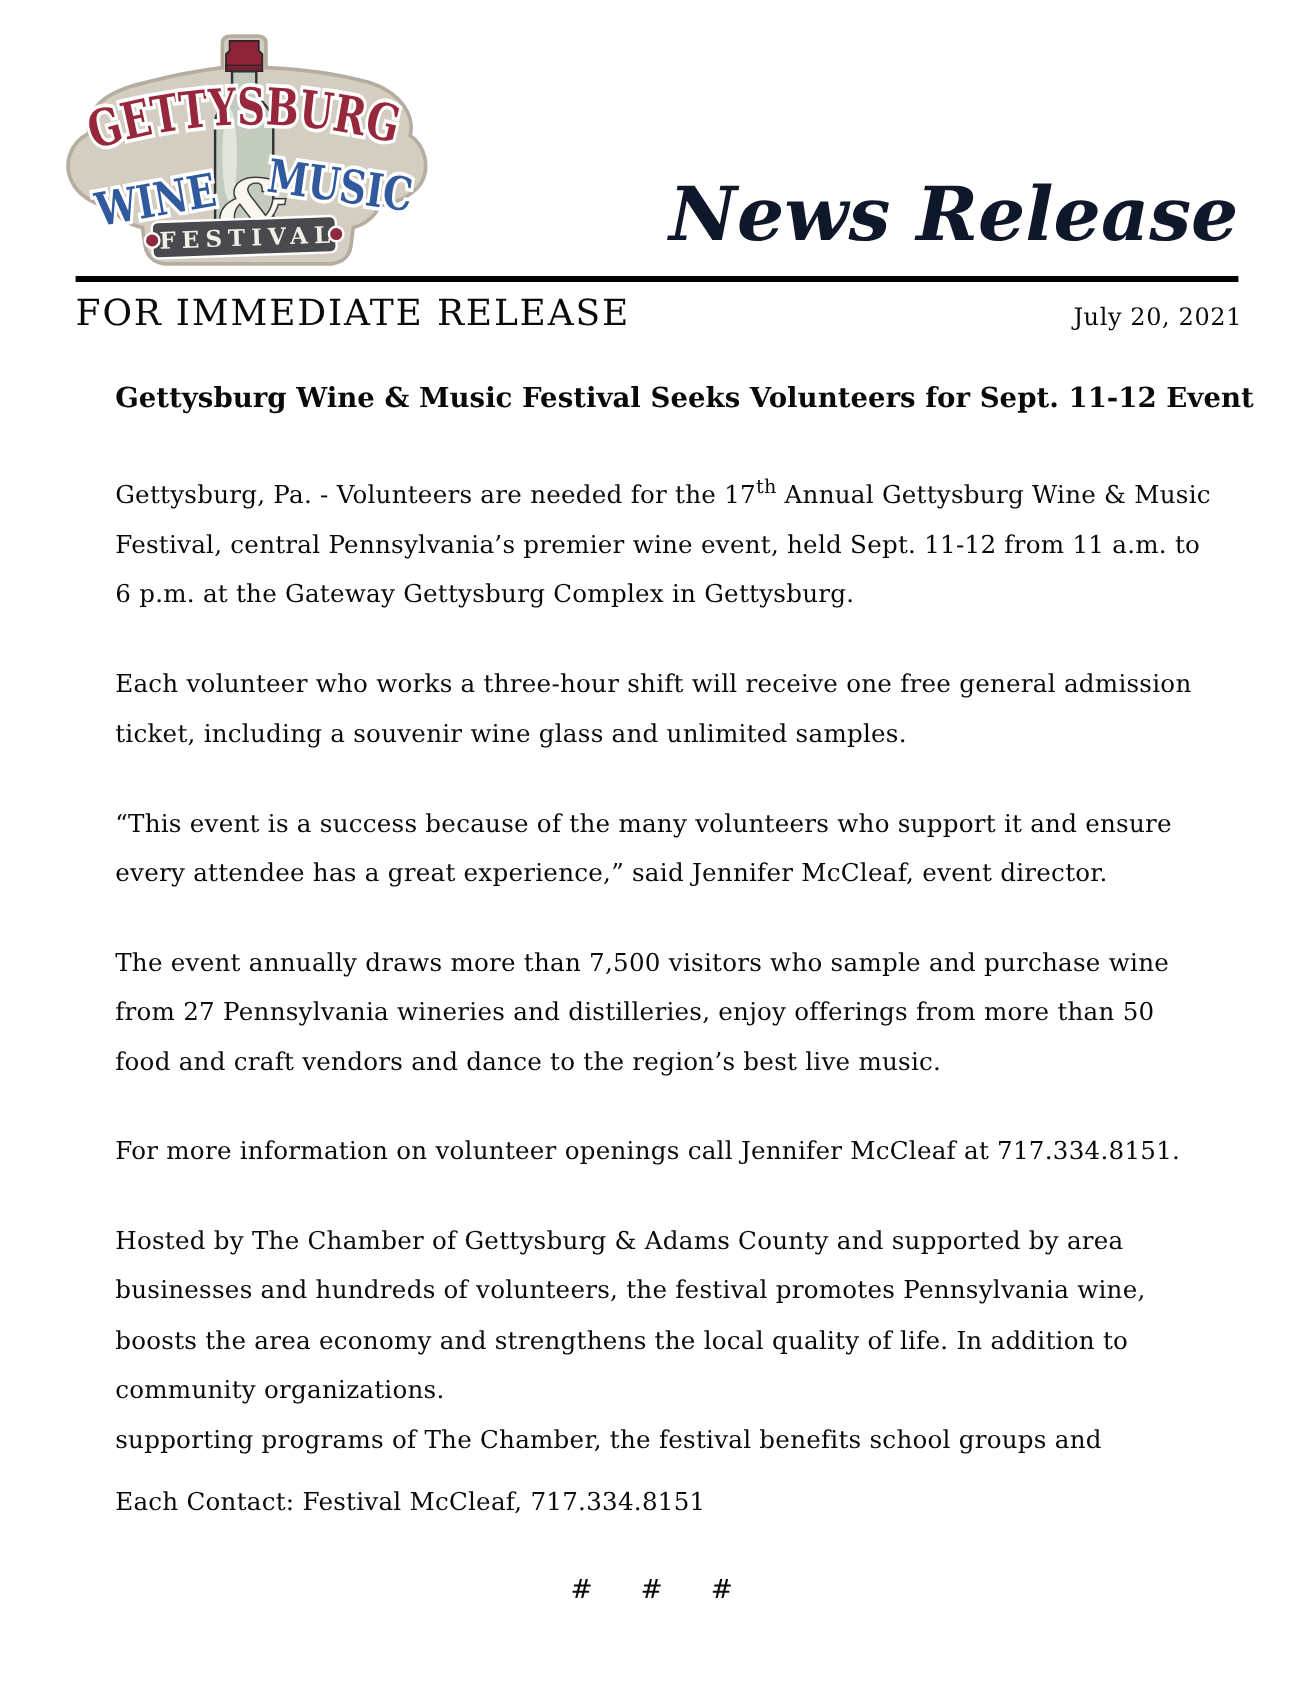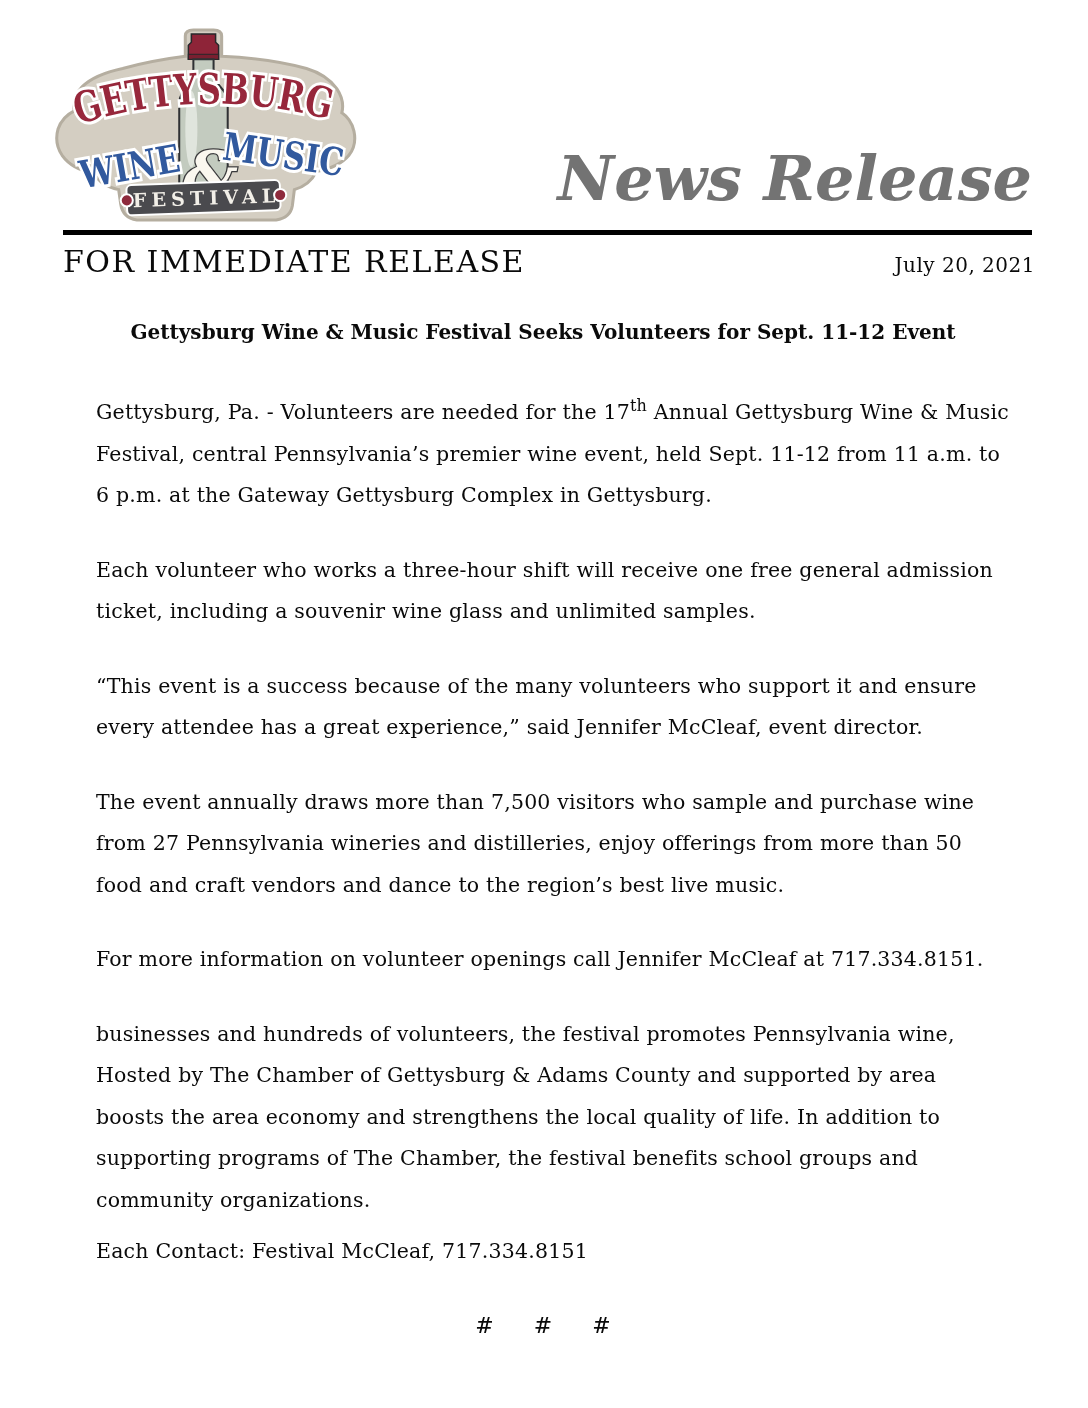--- a/index.html
+++ b/index.html
@@ -10,37 +10,37 @@
     font-family:"DejaVu Serif","Liberation Serif",serif;
     color:#0a0a0a;
     overflow:hidden;
   }
 
   
   .logo { position:absolute; left:52px; top:26px; width:308px; height:202px; }
   .masthead {
     position:absolute; top:148px; right:56px;
     font-size:62px; font-weight:bold; font-style:italic;
-    line-height:1; white-space:nowrap; color:#737373;
+    line-height:1; white-space:nowrap; color:#0f172a;
   }
   .rule {
     position:absolute; top:230px; left:63px; width:969px; height:5px;
     background:#000;
   }
   .release-row {
     position:absolute; top:244px; left:63px; width:972px;
     display:flex; justify-content:space-between; align-items:baseline;
   }
   .release-line { font-size:30px; letter-spacing:1.5px; white-space:nowrap; }
   .date-line    { font-size:20px; letter-spacing:0.5px; white-space:nowrap; }
 
   
   .content { position:absolute; top:318px; left:96px; width:894px; }
   .headline {
-    font-size:20px; font-weight:bold; text-align:center;
+    font-size:23px; font-weight:bold; text-align:center;
     line-height:28px; margin:0 0 46px 0; white-space:nowrap;
   }
   .para { margin:0 0 33px 0; }
   .para.tight { margin-bottom:10px; }
   .tline {
     font-size:20.5px; line-height:41.5px; letter-spacing:0.2px;
     white-space:nowrap;
   }
   .tline b { font-weight:normal; }
   .tline sup { font-size:16px; vertical-align:super; line-height:0; }
@@ -129,25 +129,25 @@
       <div class="tline">The event annually draws more than 7,500 visitors who sample and purchase wine</div>
       <div class="tline">from 27 Pennsylvania wineries and distilleries, enjoy offerings from more than 50</div>
       <div class="tline">food and craft vendors and dance to the region’s best live music.</div>
     </div>
 
     <div class="para">
       <div class="tline">For more information on volunteer openings call Jennifer McCleaf at 717.334.8151.</div>
     </div>
 
     <div class="para tight">
+      <div class="tline">Hosted by The Chamber of Gettysburg &amp; Adams County and supported by area</div>
       <div class="tline">businesses and hundreds of volunteers, the festival promotes Pennsylvania wine,</div>
-      <div class="tline">Hosted by The Chamber of Gettysburg &amp; Adams County and supported by area</div>
       <div class="tline">boosts the area economy and strengthens the local quality of life. In addition to</div>
+      <div class="tline">community organizations.</div>
       <div class="tline">supporting programs of The Chamber, the festival benefits school groups and</div>
-      <div class="tline">community organizations.</div>
     </div>
 
     <div class="para tight">
       <div class="tline"><b>Each Contact:</b><span> Festival McCleaf, 717.334.8151</span></div>
     </div>
 
     <div class="end-marks">
       <span>#</span><span>#</span><span>#</span>
     </div>
 

